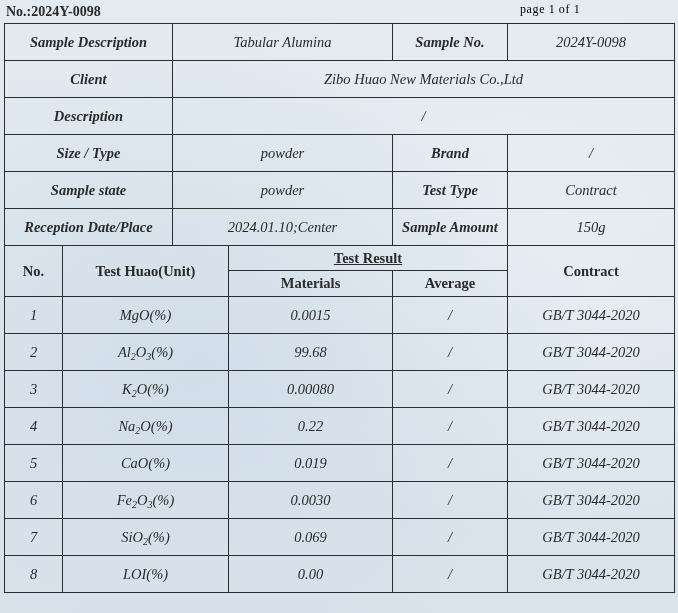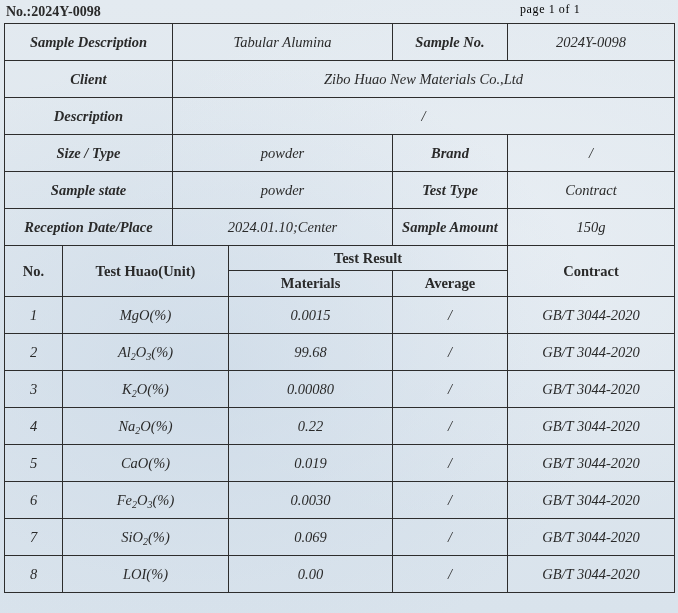--- a/index.html
+++ b/index.html
@@ -20,21 +20,21 @@
     border-collapse: collapse; table-layout: fixed;
   }
   table.grid td {
     border: 1.6px solid #2d2d2d; text-align: center; vertical-align: middle;
     font-size: 14.5px; padding: 0; overflow: hidden; white-space: nowrap;
   }
   td.lbl { font-weight: bold; }
   td.left { text-align: left; padding-left: 3px; }
   sub { font-size: 10px; vertical-align: -3px; line-height: 0; }
   tr.r38 td { height: 36px; font-style: italic; }
-  tr.h1 td.hsplit { height: 24px; }
+  tr.h1 td.hsplit { height: 24px; text-decoration: underline; }
   tr.h2 td { height: 25px; }
 </style>
 </head>
 <body>
 
 <div class="docno">No.:2024Y-0098</div>
 <div class="page">page 1 of 1</div>
 
 <table class="grid">
   <colgroup>

